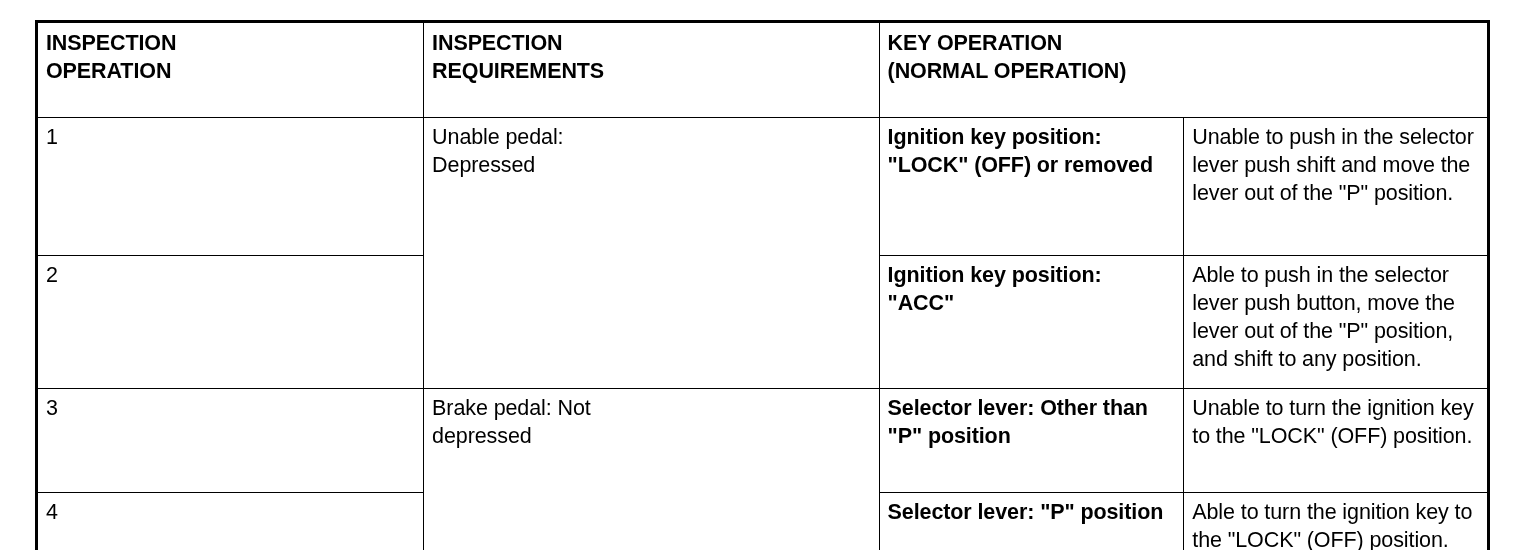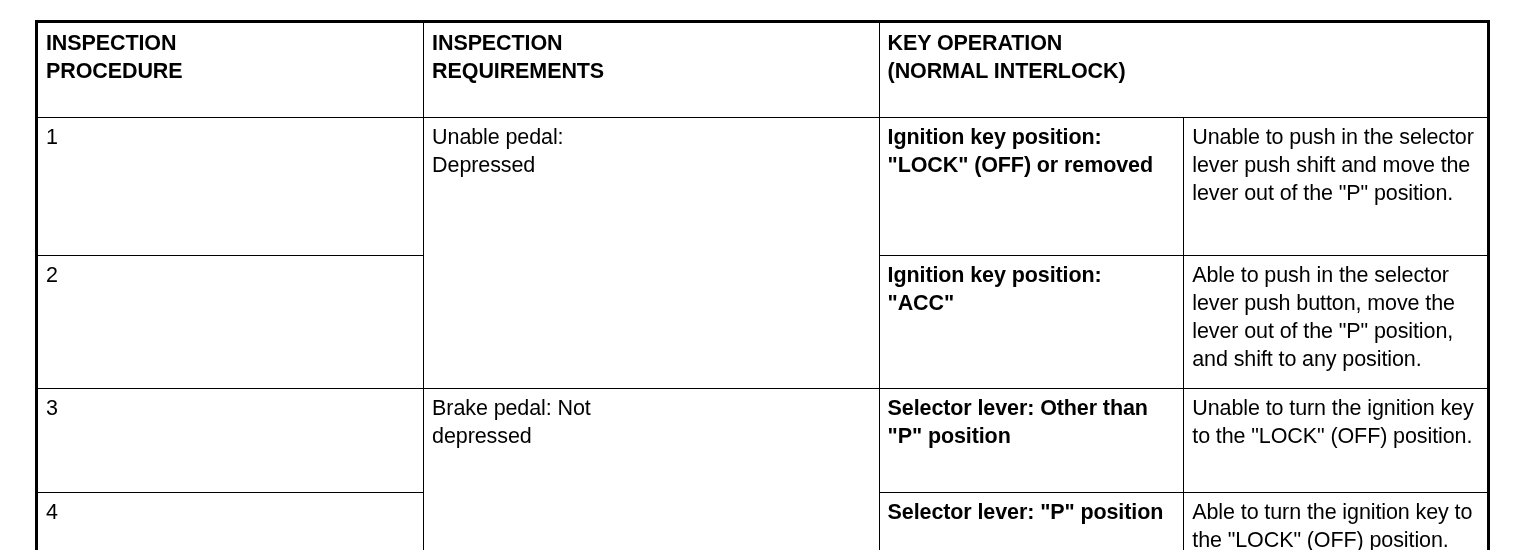--- a/index.html
+++ b/index.html
@@ -60,29 +60,29 @@
 <body>
 
 <div class="page">
 
   <table class="spec-table">
     <tbody>
 
       <tr class="head-row">
         <td class="col-proc">
           <span class="cell-line">INSPECTION</span>
-          <span class="cell-line">PROCEDURE</span>
+          <span class="cell-line">OPERATION</span>
         </td>
         <td class="col-req">
           <span class="cell-line">INSPECTION</span>
           <span class="cell-line">REQUIREMENTS</span>
         </td>
         <td class="col-key" colspan="2">
           <span class="cell-line">KEY OPERATION</span>
-          <span class="cell-line">(NORMAL INTERLOCK)</span>
+          <span class="cell-line">(NORMAL OPERATION)</span>
         </td>
       </tr>
 
       <tr class="row-1">
         <td class="col-proc">1</td>
         <td class="col-req" rowspan="2">
           <span class="cell-line">Unable pedal:</span>
           <span class="cell-line">Depressed</span>
         </td>
         <td class="col-key">

